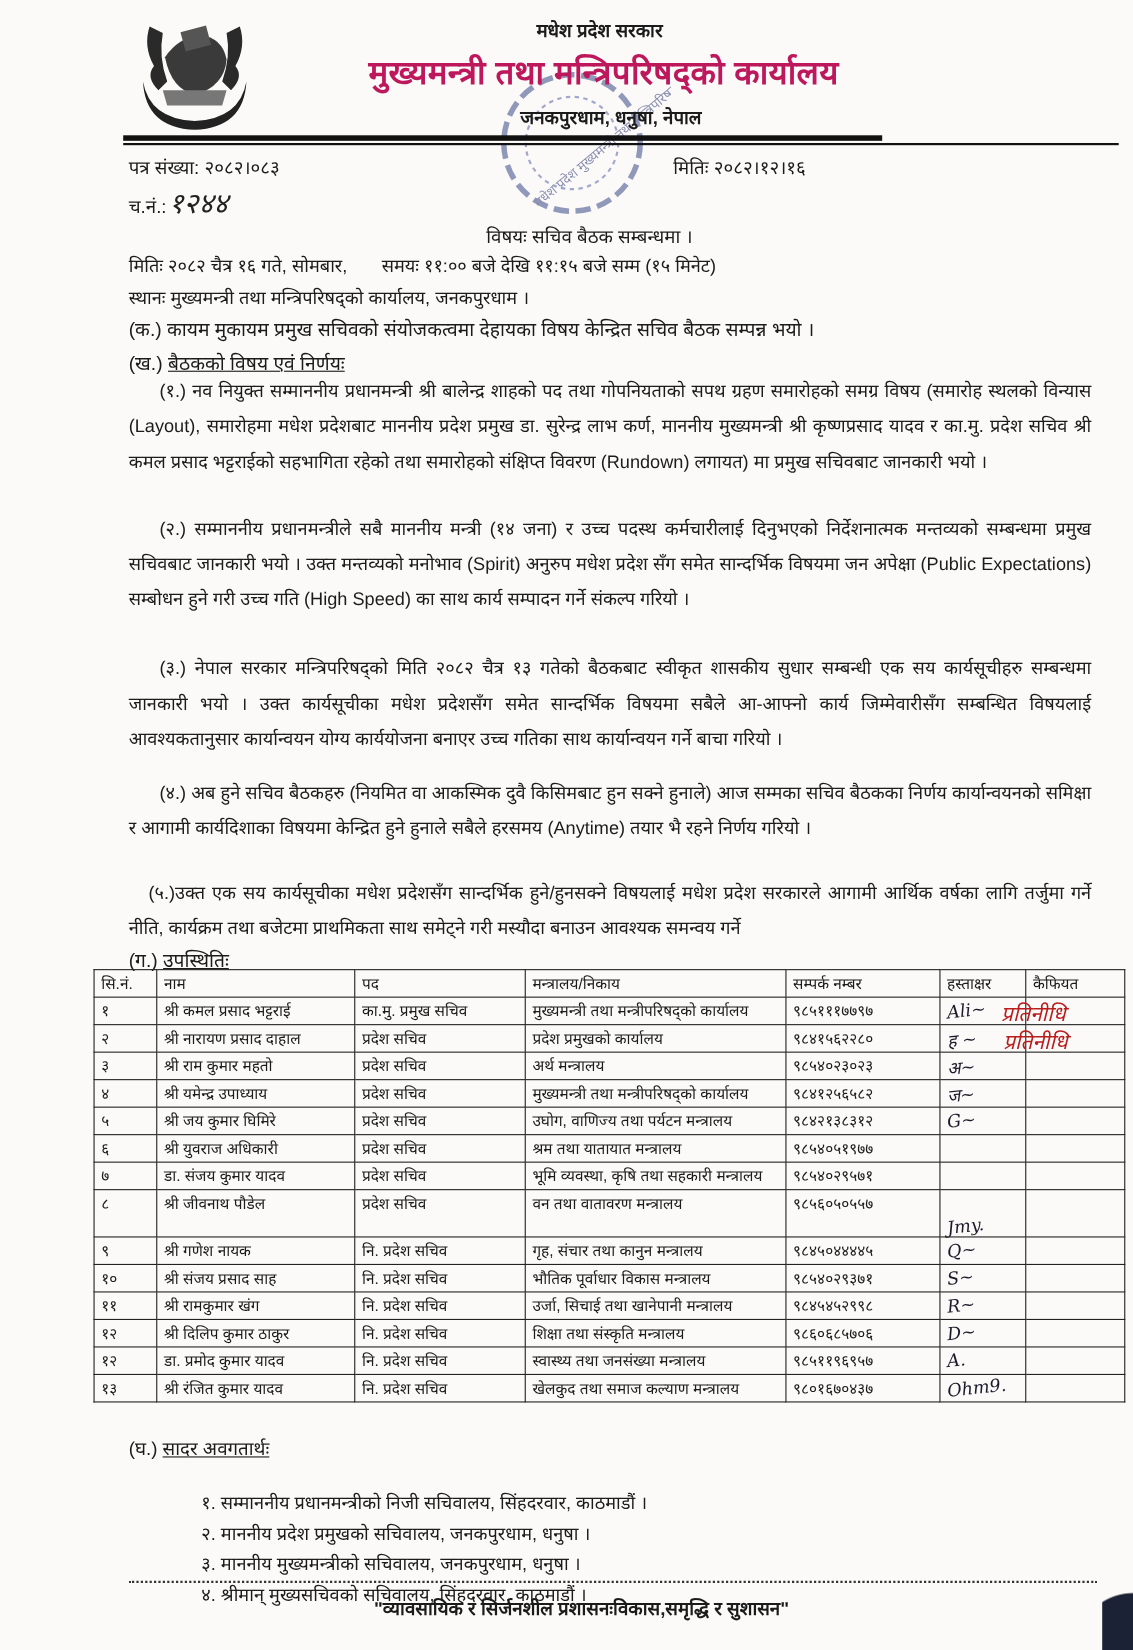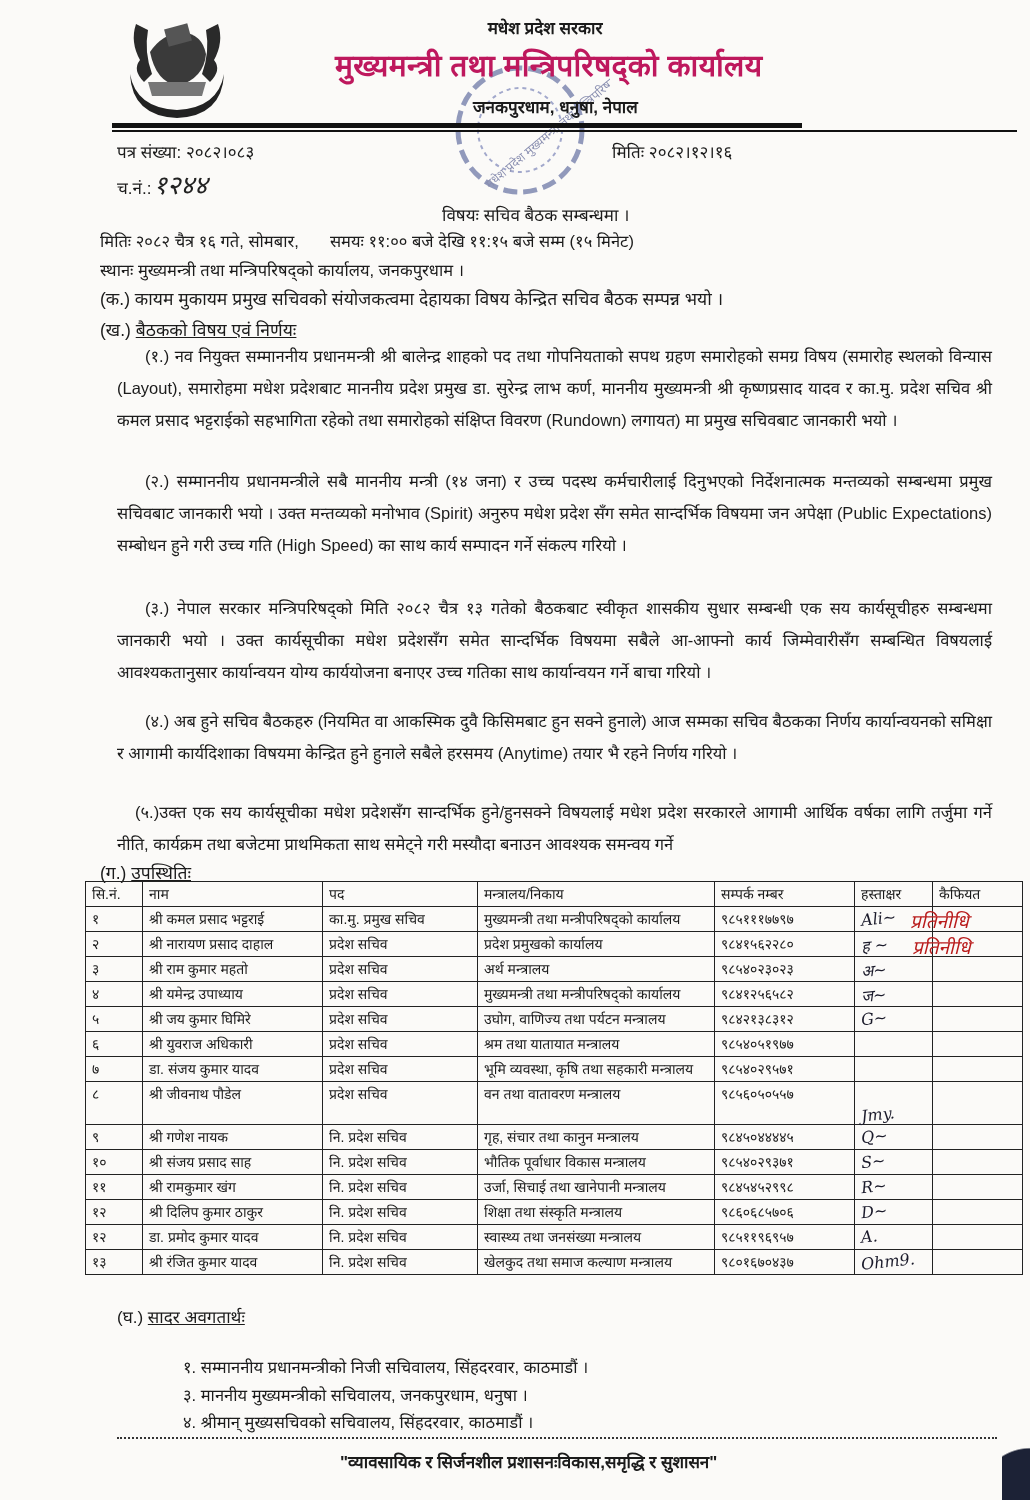--- a/index.html
+++ b/index.html
@@ -40,21 +40,21 @@
 
   .meta-left { position: absolute; left: 117px; top: 140px; font-size: 17px; }
   .meta-right { position: absolute; left: 612px; top: 140px; font-size: 17px; }
   .ref-no { position: absolute; left: 117px; top: 166px; font-size: 17px; }
   .ref-hand {
     font-family: "DejaVu Serif", serif; font-style: italic; font-size: 26px;
     color: #222; margin-left: 2px;
   }
 
   .subject { position: absolute; left: 442px; top: 203px; font-size: 17px; }
-  .line { position: absolute; left: 100px; font-size: 16.5px; white-space: nowrap; }
+  .line { position: absolute; left: 117px; font-size: 16.5px; white-space: nowrap; }
   .u { text-decoration: underline; }
 
   .para {
     position: absolute; left: 117px; width: 875px;
     font-size: 16.5px; line-height: 32px; text-align: justify;
     text-indent: 28px;
   }
 
   
   .tbl {
@@ -298,20 +298,21 @@
 
   <div class="remark-hand" style="left:910px;top:908px;">प्रतिनीधि</div>
   <div class="remark-hand" style="left:912px;top:934px;">प्रतिनीधि</div>
 
   <div class="cc-title">
     <span>(घ.)</span>
     <span class="u">सादर अवगतार्थः</span>
   </div>
   <div class="cc-list">
     <div>१. सम्माननीय प्रधानमन्त्रीको निजी सचिवालय, सिंहदरवार, काठमाडौं ।</div>
+    <div>२. माननीय प्रदेश प्रमुखको सचिवालय, जनकपुरधाम, धनुषा ।</div>
     <div>३. माननीय मुख्यमन्त्रीको सचिवालय, जनकपुरधाम, धनुषा ।</div>
     <div>४. श्रीमान् मुख्यसचिवको सचिवालय, सिंहदरवार, काठमाडौं ।</div>
   </div>
 
   <div class="dotted"></div>
   <div class="motto">"व्यावसायिक र सिर्जनशील प्रशासनःविकास,समृद्धि र सुशासन"</div>
   <div class="corner-shadow"></div>
 </div>
 
 </body></html>

